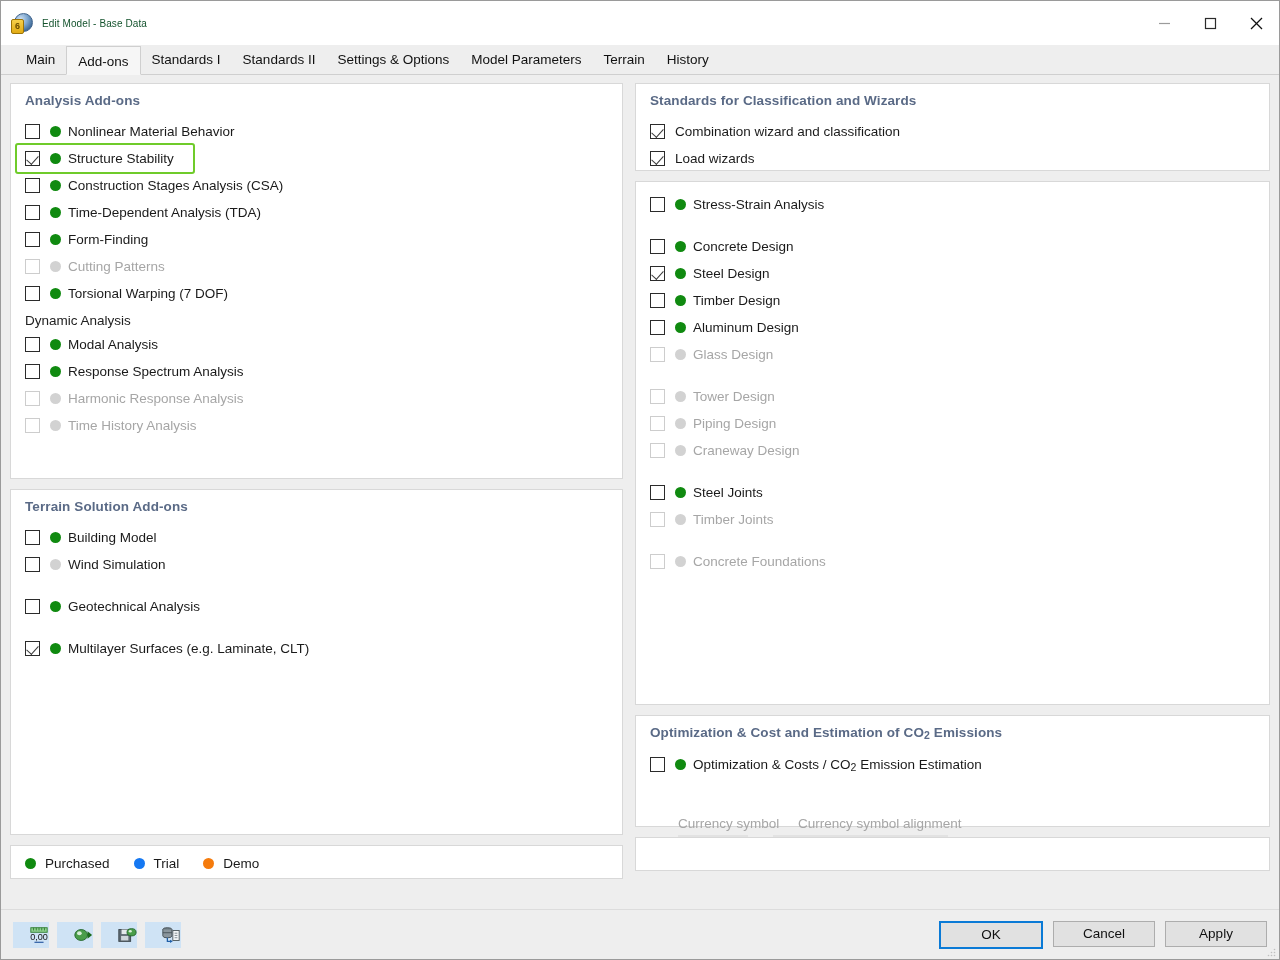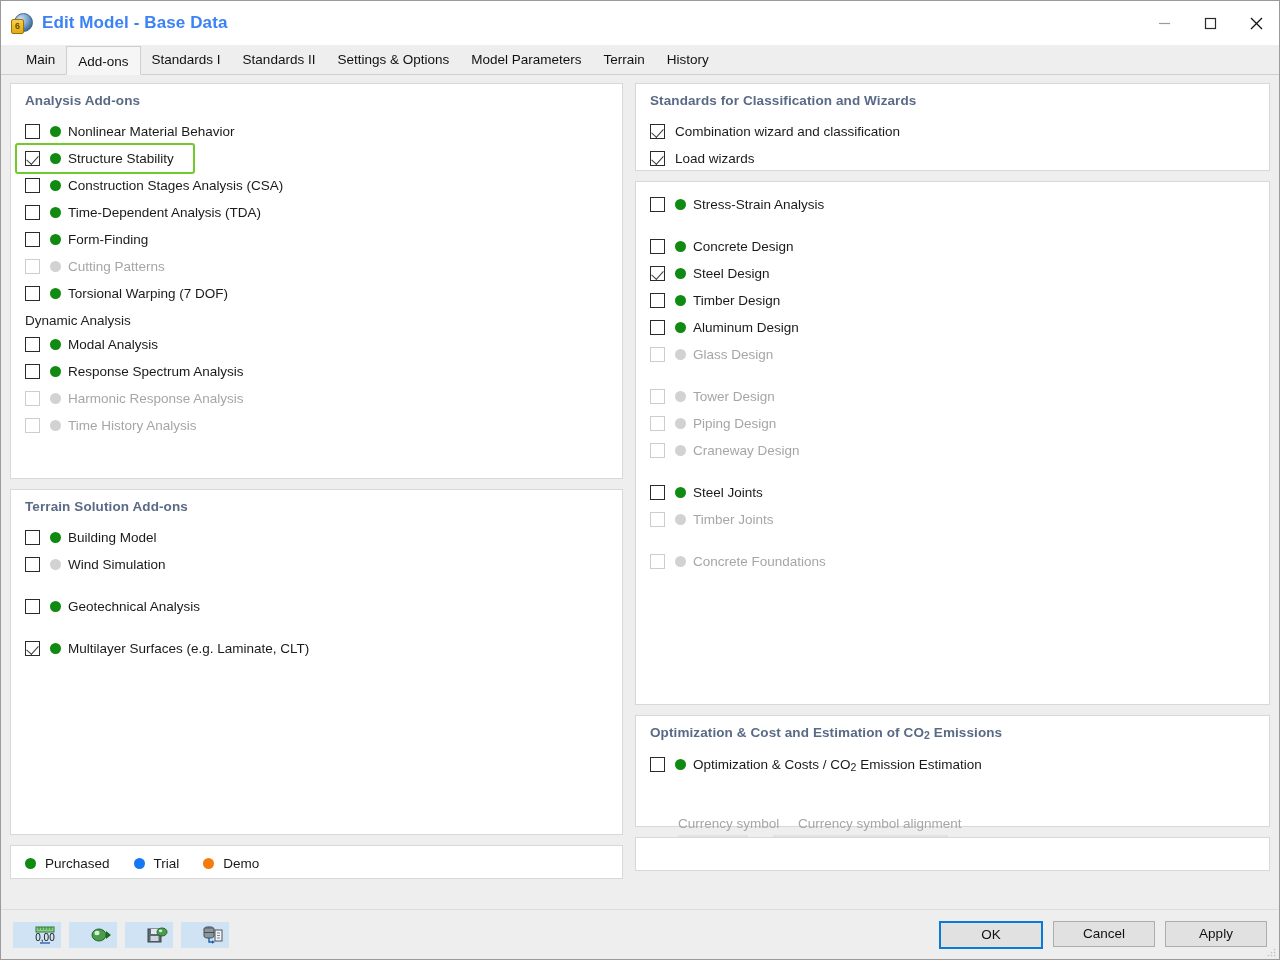--- a/index.html
+++ b/index.html
@@ -26,21 +26,21 @@
   .sphere{
     position:absolute;left:3px;top:1px;width:17px;height:17px;border-radius:50%;
     background:radial-gradient(circle at 33% 30%,#cfe0f2 0%,#7fa8d0 42%,#3d6896 78%,#27486c 100%);
     border:1px solid #40638c;
   }
   .sphere-badge{
     position:absolute;left:0px;top:7px;width:11px;height:13px;border-radius:2px;
     background:linear-gradient(#f6d04a,#e2ab14);border:1px solid #9c7406;
     font-size:9px;line-height:12px;text-align:center;color:#6b4e00;font-weight:bold;
   }
-  .title-text{font-size:17px;color:#3b82f6;letter-spacing:.1px;font-weight:bold;}
+  .title-text{font-size:10px;color:#14532d;letter-spacing:.1px;}
   .win-buttons{position:absolute;right:0;top:0;height:44px;display:flex;}
   .win-btn{width:46px;height:44px;display:flex;align-items:center;justify-content:center;}
   .win-btn svg{display:block;}
 
   
   .tabstrip{
     flex:0 0 30px;height:30px;background:#eeeeee;display:flex;align-items:flex-end;
     padding-left:14px;box-sizing:border-box;border-bottom:1px solid #cfcfcf;
   }
   .tab{
@@ -120,21 +120,21 @@
   .legend .dot{margin-right:9px;}
   .legend .ltext{margin-right:24px;font-size:13.5px;}
 
   
   .footer{
     flex:0 0 50px;height:50px;background:#eeeeee;display:flex;align-items:center;
     padding:0 12px;box-sizing:border-box;border-top:1px solid #dcdcdc;
   }
   .tools{display:flex;gap:8px;align-items:center;}
   .tool{
-    width:48px;height:26px;background:#cfe3f5;display:flex;align-items:center;
+    width:36px;height:26px;background:#cfe3f5;display:flex;align-items:center;
     justify-content:center;box-sizing:border-box;padding-left:16px;
   }
   .btns{margin-left:auto;display:flex;gap:10px;}
   .btn{
     width:102px;height:26px;background:#e1e1e1;border:1px solid #adadad;
     font-size:13.5px;color:#111;display:flex;align-items:center;justify-content:center;
     box-sizing:border-box;font-family:inherit;
   }
   .btn.default{border:2px solid #0a7ad6;width:104px;height:28px;}
   .grip{position:absolute;right:3px;bottom:2px;width:10px;height:10px;opacity:.45;}

